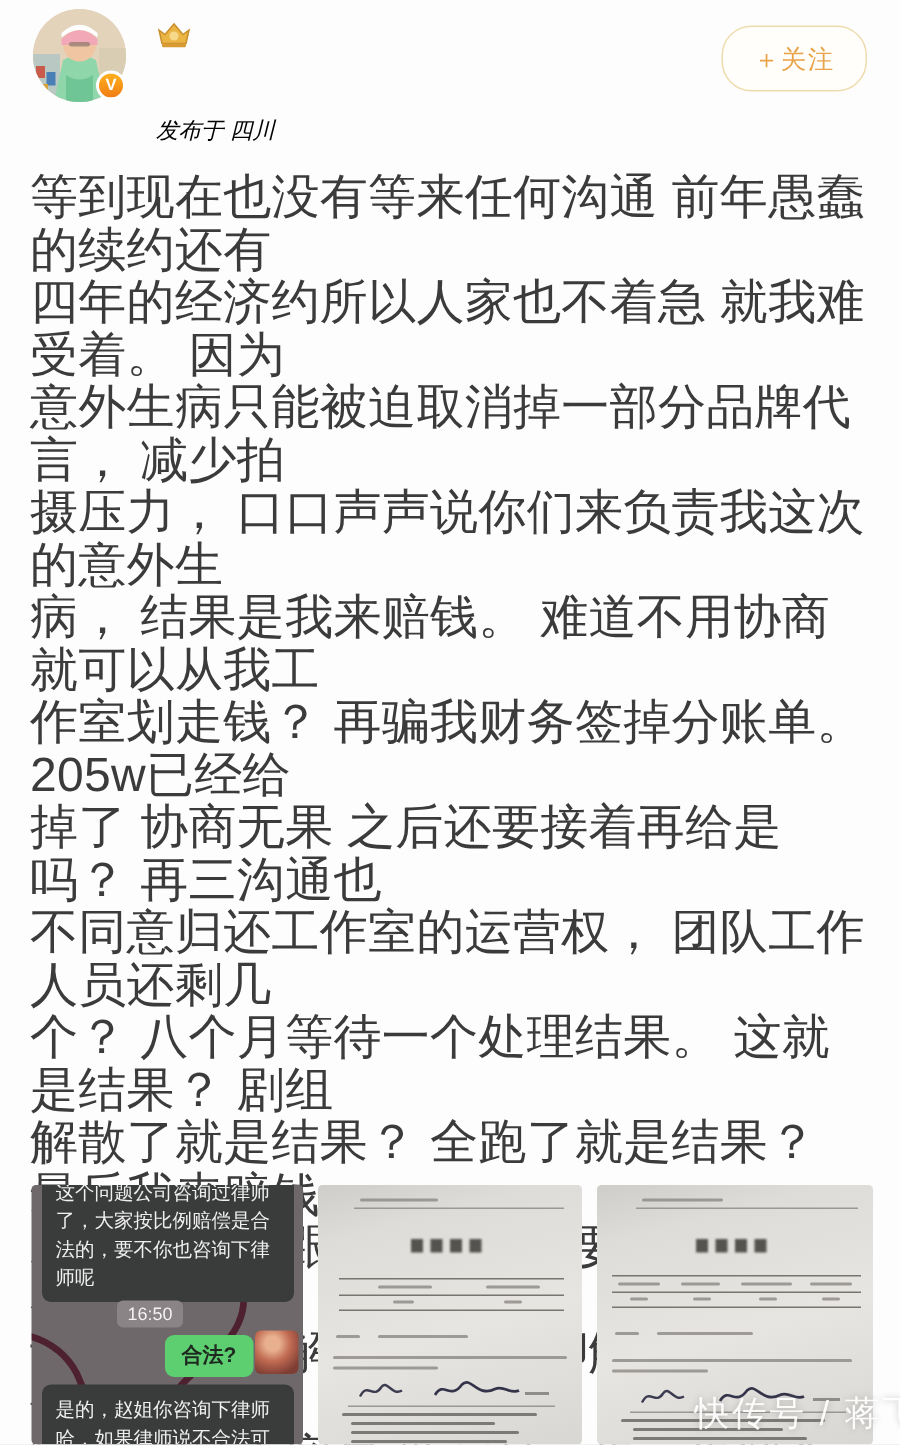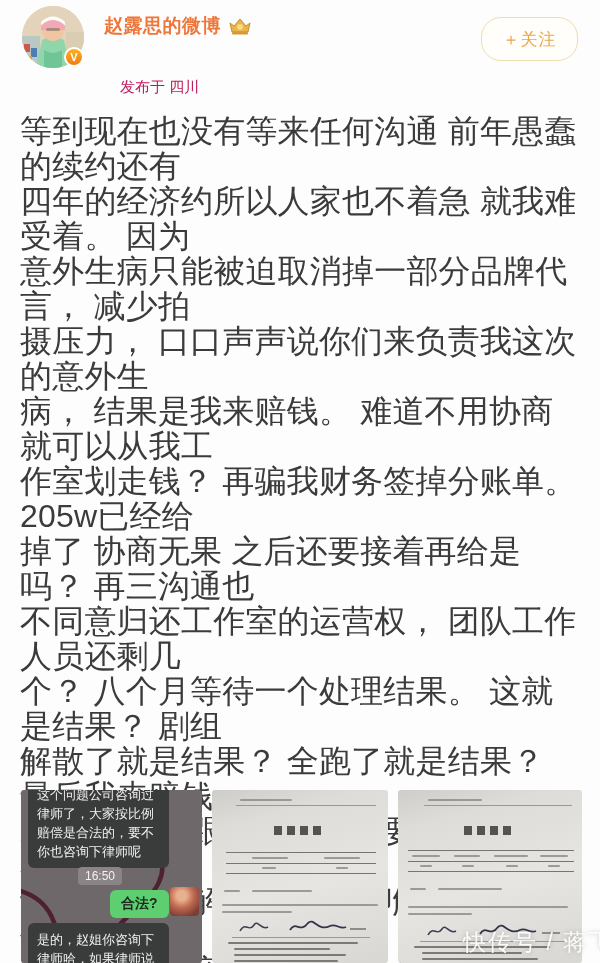--- a/index.html
+++ b/index.html
@@ -18,21 +18,21 @@
   .v-badge{
     position:absolute; left:64px; top:47px; width:20px; height:20px;
     border-radius:50%; background:linear-gradient(180deg,#ffb01e,#f07d12);
     border:2px solid #fff; color:#fff; font-size:11px; font-weight:bold;
     display:flex; align-items:center; justify-content:center;
   }
   .name-row{ position:absolute; left:104px; top:13px; display:flex; align-items:center; gap:7px; }
   .username{ font-size:19px; font-weight:bold; color:#f0773a; letter-spacing:.5px; }
   .crown{ width:24px; height:20px; display:inline-block; }
   .meta1{ position:absolute; left:104px; top:50px; font-size:15px; color:#9c9c9c; }
-  .meta2{ position:absolute; left:120px; top:78px; font-size:15px; color:#be185d; }
+  .meta2{ position:absolute; left:104px; top:78px; font-size:15px; color:#000000;font-style:italic; }
   .follow-btn{
     position:absolute; left:481px; top:17px; width:97px; height:44px;
     border:1.5px solid #eedcae; border-radius:20px; background:#fffefb;
     color:#e9a44a; font-size:17px; display:flex; align-items:center; justify-content:center;
     letter-spacing:1px; cursor:pointer;
   }
 
   
   .post-text{
     position:absolute; left:20px; top:114px; width:564px;
@@ -40,21 +40,21 @@
     white-space:pre-line; letter-spacing:0.2px;
   }
 
   
   .pic{ position:absolute; top:790px; height:173px; overflow:hidden; border-radius:3px; cursor:pointer; }
 
   
   .chat{ left:21px; width:181px; background:#6f686b; }
   .chat svg.wall{ position:absolute; left:0; top:0; }
   .bubble-in{
-    position:absolute; left:7px; width:141px; background:#3a3b3b; color:#efefef;
+    position:absolute; left:7px; width:168px; background:#3a3b3b; color:#efefef;
     font-size:13px; line-height:19px; padding:7px 9px; border-radius:6px;
   }
   .bubble-in.first{ top:-12px; }
   .bubble-in.second{ top:133px; }
   .chat-time{
     position:absolute; left:57px; top:77px; background:#8a8486; color:#f3f1f2;
     font-size:12px; padding:2px 7px; border-radius:4px;
   }
   .bubble-out{
     position:absolute; left:89px; top:100px; background:#5ecf71; color:#1e2a20;
@@ -102,21 +102,20 @@
       <path d="M22 44 Q31 50 40 44 L40 62 L22 62 Z" fill="#6fc596"></path>
       <circle cx="31" cy="24" r="11" fill="#f0c6a2"></circle>
       <path d="M19 20 Q31 8 43 20 L43 24 L19 24 Z" fill="#f2a8b6"></path>
       <path d="M19 19 Q31 9 43 19 L43 16 Q31 5 19 16 Z" fill="#fdfdfd"></path>
       <rect x="24" y="22" width="14" height="3" rx="1.5" fill="#8c7a6a" opacity=".7"></rect>
     </svg>
   </div>
   <div class="v-badge">V</div>
 
   <div class="name-row">
-    <span class="username">赵露思的微博</span>
     <span class="crown">
       <svg width="24" height="20" viewBox="0 0 24 20">
         <path d="M2 7 L6 10 L12 3 L18 10 L22 7 L20 16 L4 16 Z" fill="#eab545" stroke="#c98f2c" stroke-width="1"></path>
         <circle cx="12" cy="11" r="3" fill="#f7d98c"></circle>
         <rect x="4" y="16" width="16" height="2.5" rx="1" fill="#d89a33"></rect>
       </svg>
     </span>
   </div>
   <div class="meta2">发布于 四川</div>
 

